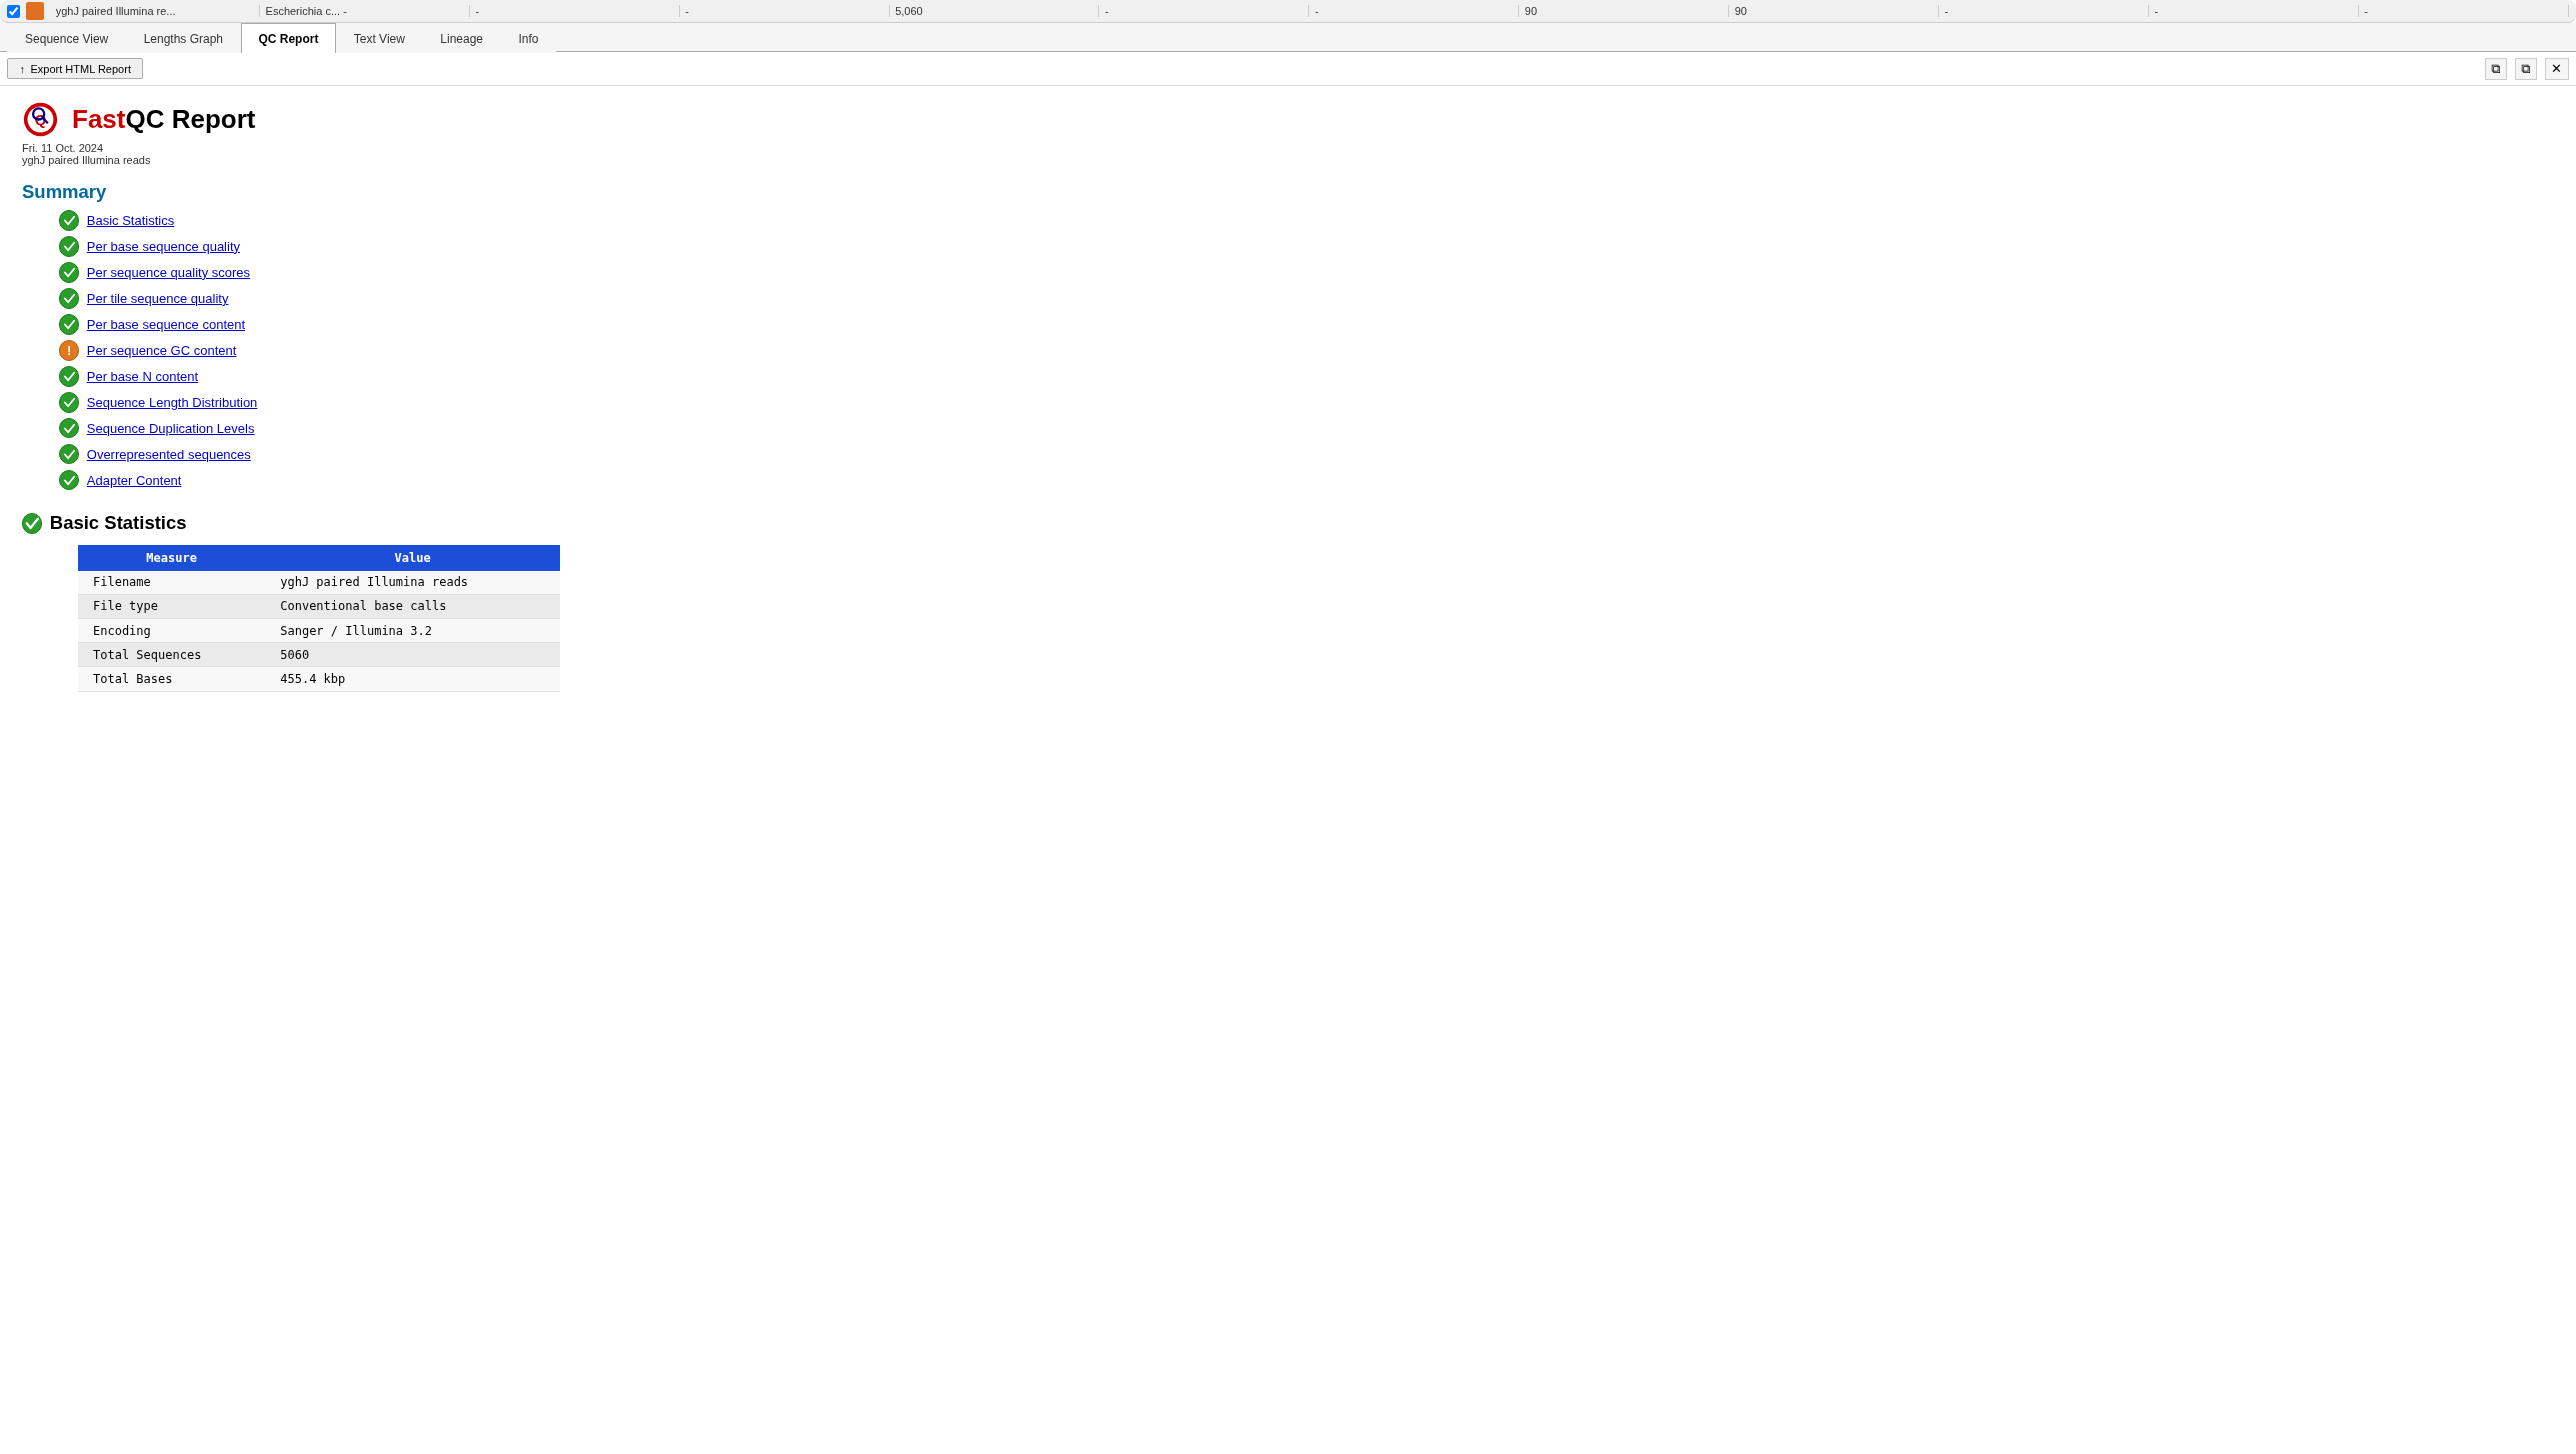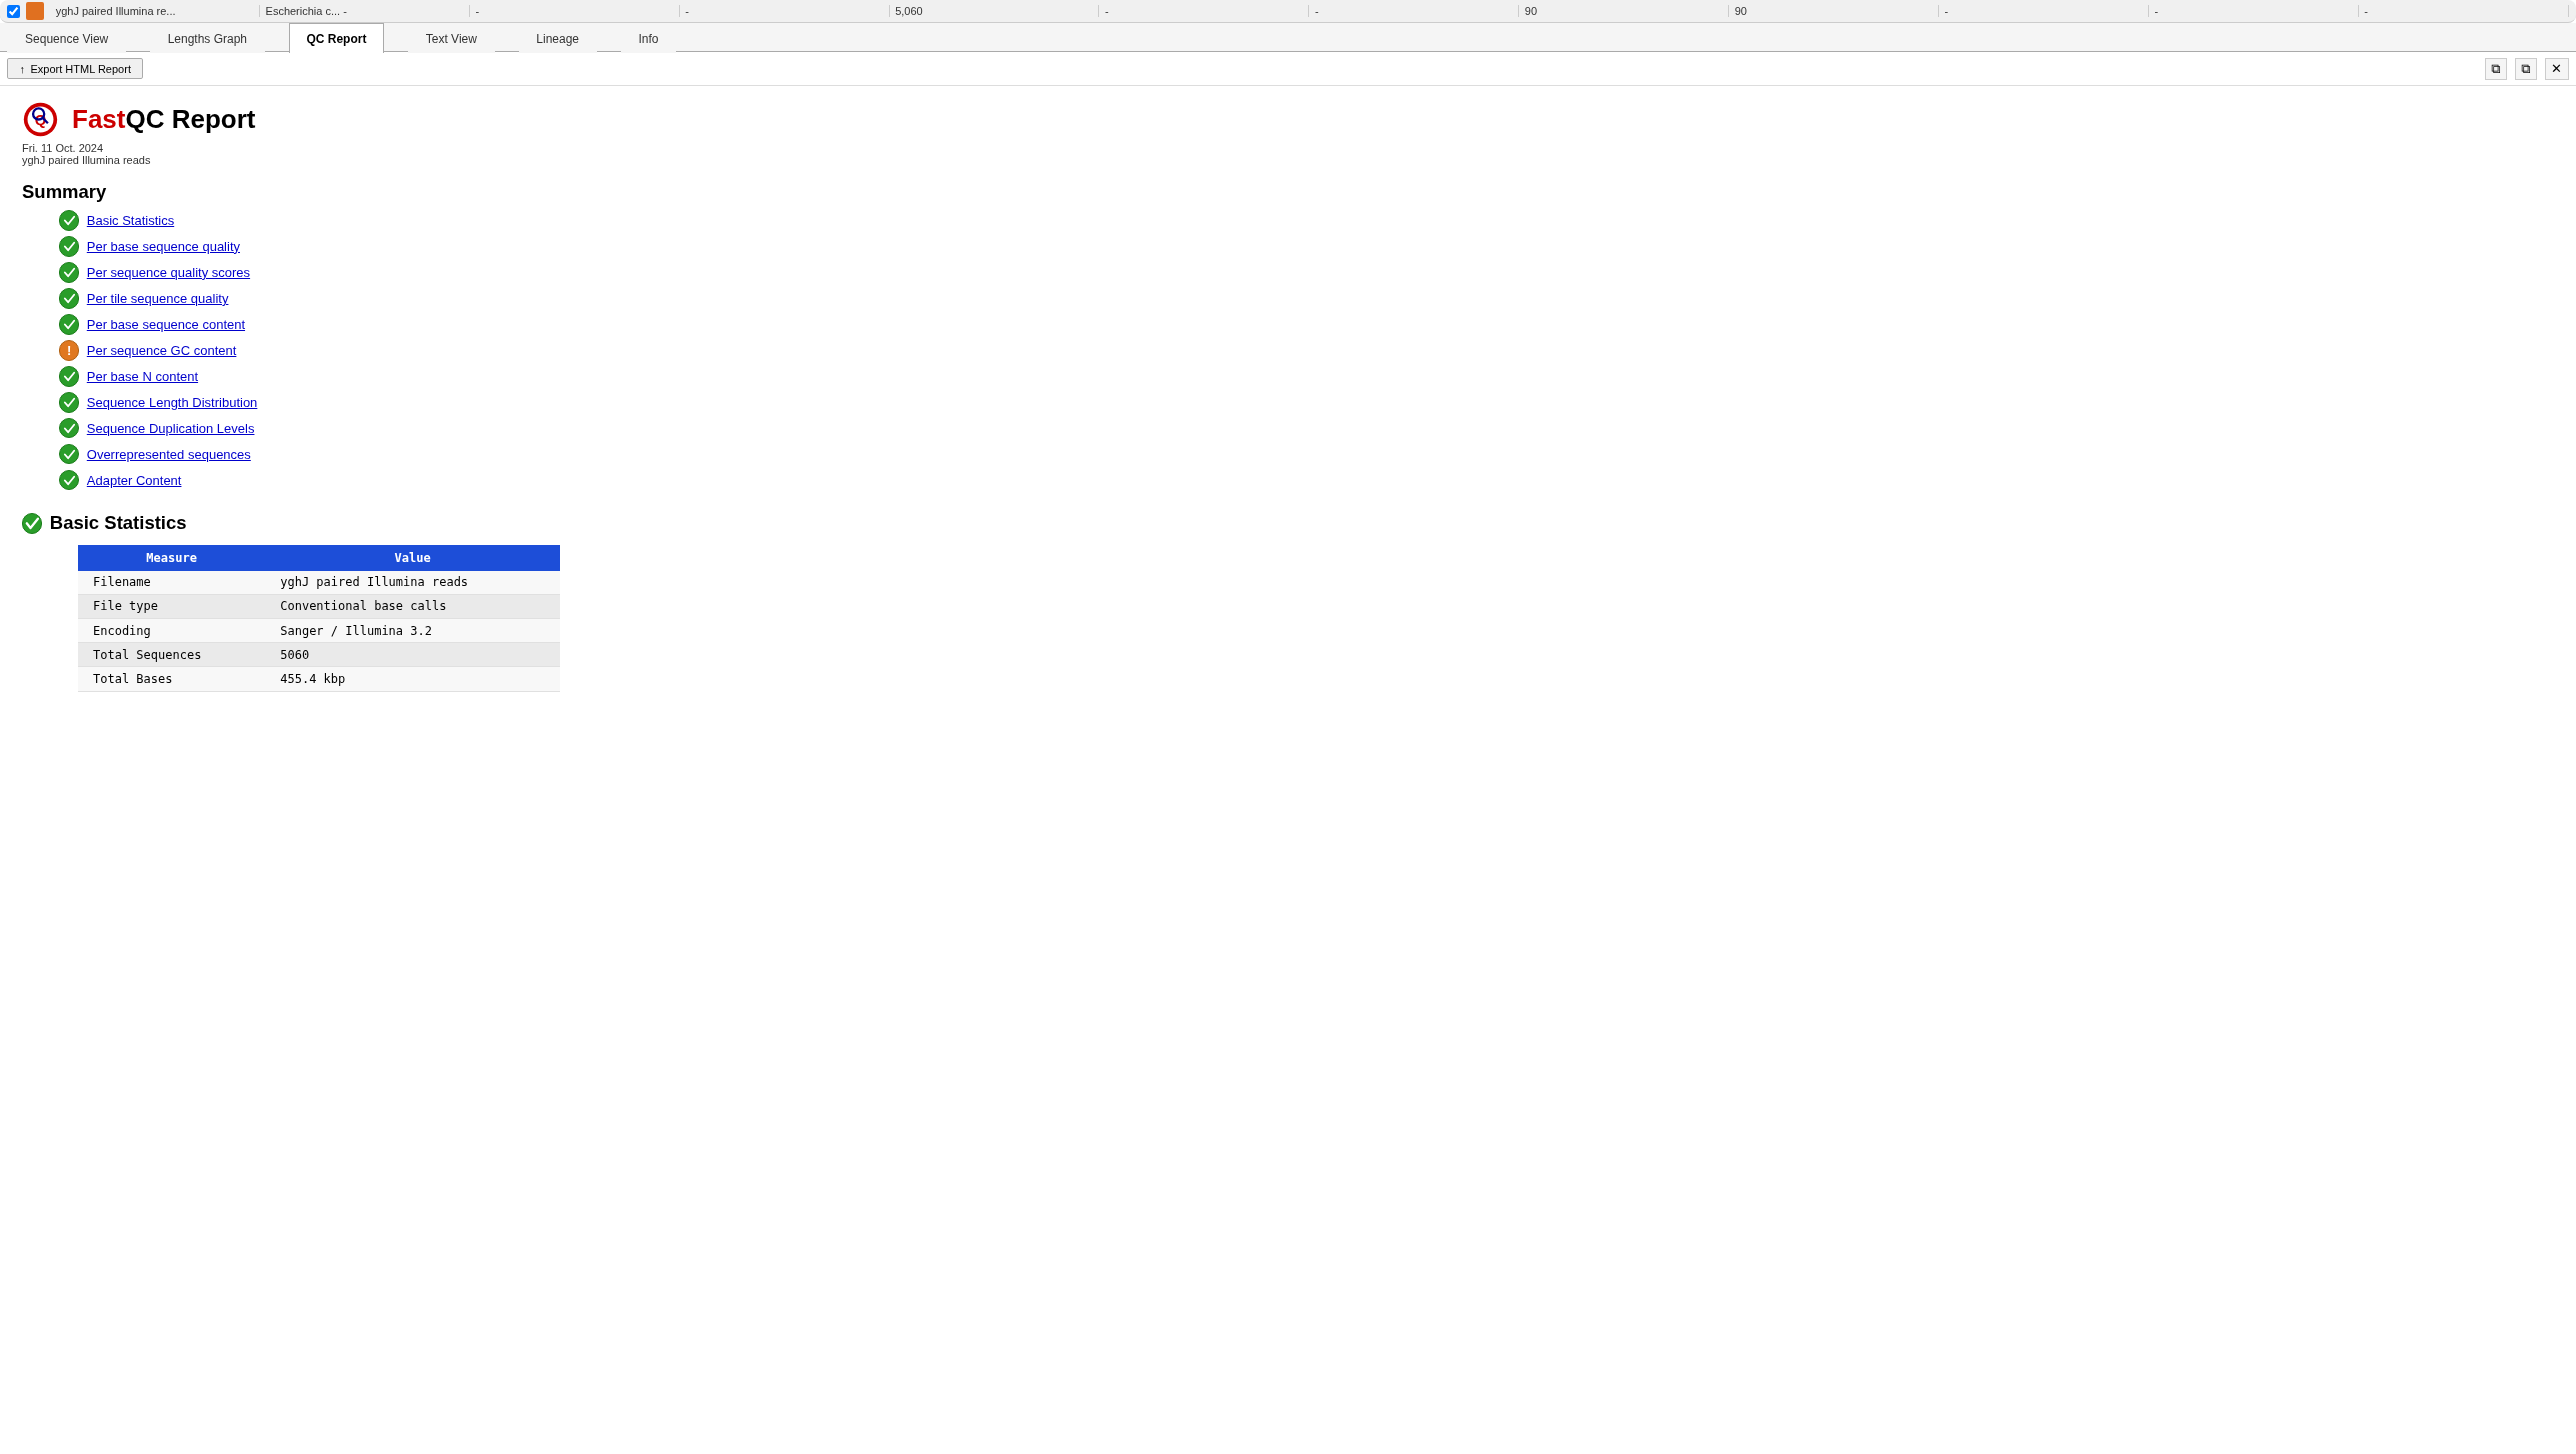--- a/index.html
+++ b/index.html
@@ -46,21 +46,20 @@
       text-overflow: ellipsis;
     }
 
     
     .tabs-bar {
       display: flex;
       align-items: center;
       border-bottom: 1.9px solid #aaa;
       background: #f5f5f5;
       padding: 0 7.4px;
-      gap: 24px;
     }
     .tab {
       padding: 7.4px 16.7px;
       cursor: pointer;
       font-size: 12px;
       border: 0.9px solid transparent;
       border-bottom: none;
       margin-bottom: -1.9px;
       background: #f5f5f5;
       color: #333;
@@ -136,21 +135,21 @@
     }
     .date-info {
       text-align: left;
       font-size: 11px;
       color: #333;
       margin-bottom: 5px;
     }
 
     
     .section-title {
-      color: #000000;
+      color: #0369a1;
       font-size: 18.5px;
       font-weight: bold;
       margin: 15px 0 7.4px 0;
     }
 
     .summary-list {
       list-style: none;
       padding: 0;
       margin-left: 37px;
     }

